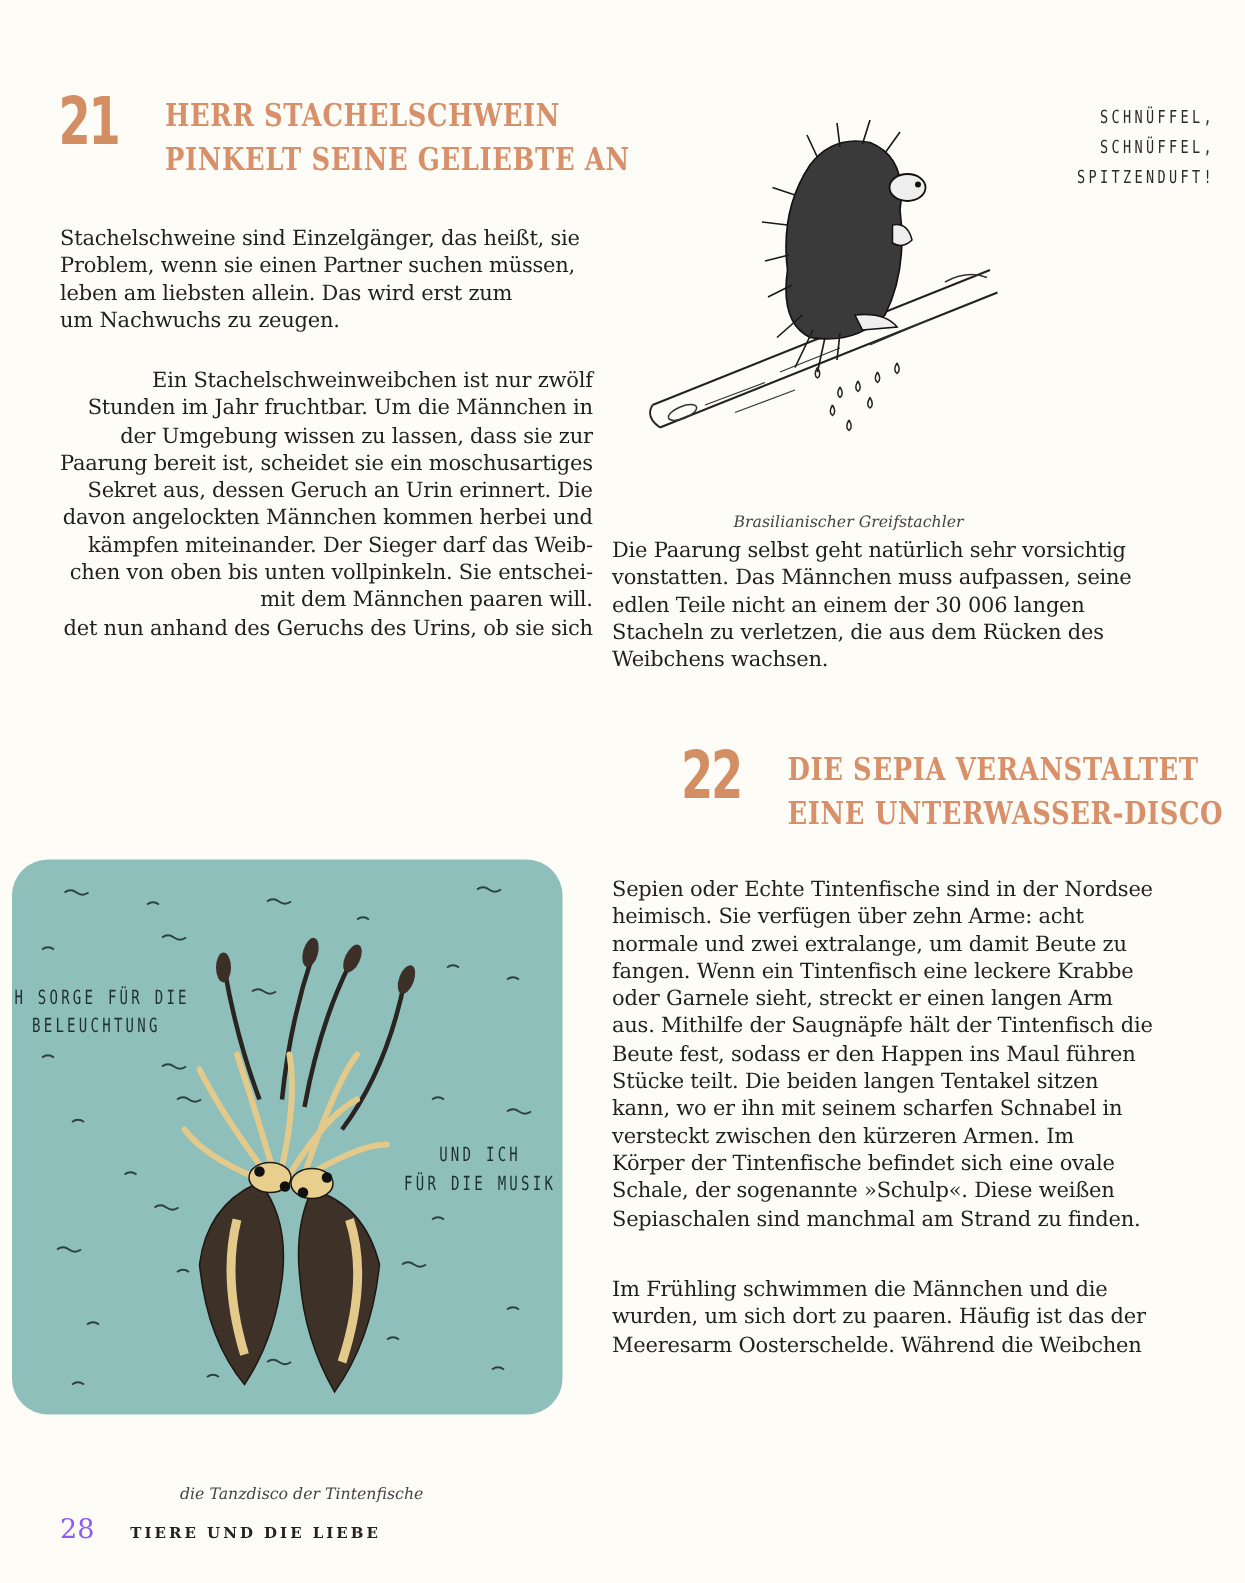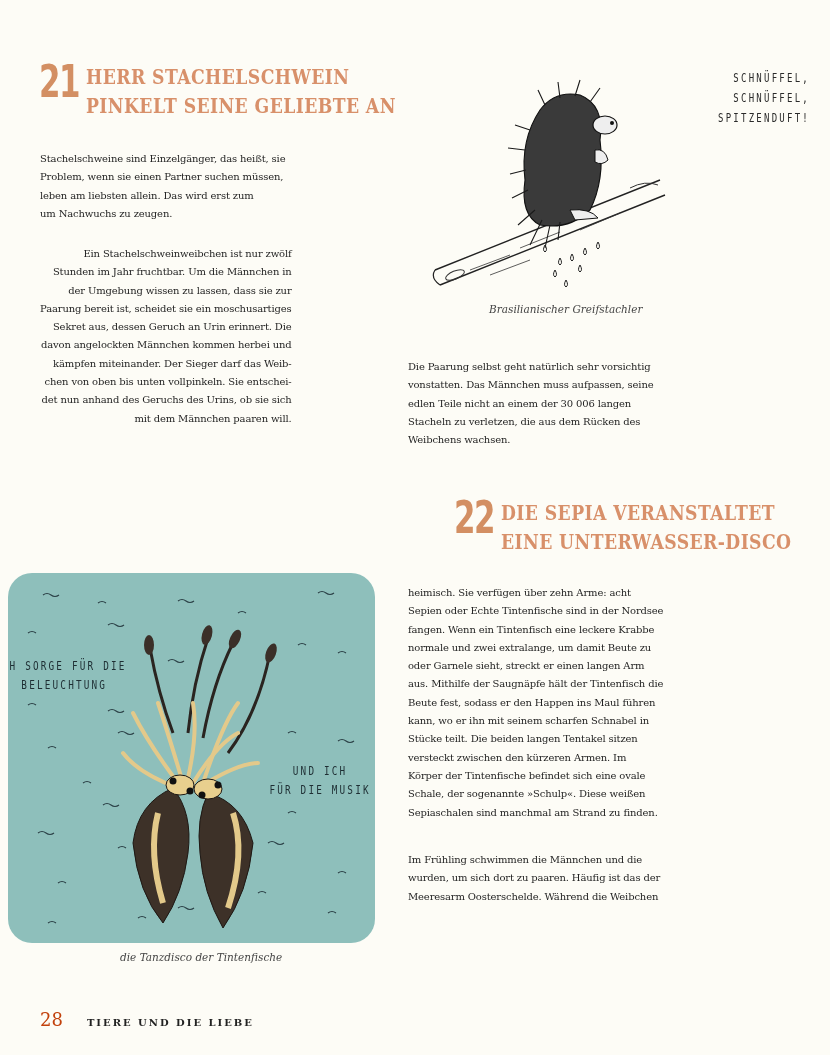--- a/index.html
+++ b/index.html
@@ -2,58 +2,58 @@
 <html><head>
 <meta charset="utf-8">
 <style>
   html, body { margin:0; padding:0; }
   body {
     width:830px; height:1055px; position:relative; overflow:hidden;
     background:#fdfcf6;
     font-family:"DejaVu Serif", serif;
     color:#222;
   }
-  .heading { position:absolute; display:flex; align-items:flex-start; }
+  .heading { position:absolute; display:flex; align-items:flex-start;gap:24px; }
   .heading .num {
     font-family:"DejaVu Sans Condensed","DejaVu Sans", sans-serif;
     font-weight:bold; font-size:44px; line-height:44px; color:#d38f63;
     letter-spacing:-2px; transform:scaleX(0.78); transform-origin:left top;
     width:42px;
   }
   .heading .title {
     font-family:"DejaVu Serif", serif; font-weight:bold; color:#d8906a;
     font-size:21px; line-height:29px; letter-spacing:0.5px;
     transform:scaleX(0.82); transform-origin:left top; white-space:nowrap;
     text-transform:uppercase; margin-top:2px;
   }
   .para {
-    position:absolute; font-size:10px; line-height:18.3px; margin:0;
+    position:absolute; font-size:14px; line-height:18.3px; margin:0;
     font-family:"DejaVu Serif", serif; color:#1f1f1f; letter-spacing:-0.15px;
   }
   .para span.line { display:block; white-space:nowrap; }
   .caption {
     position:absolute; font-style:italic; font-size:10.5px; color:#444;
-    font-family:"DejaVu Serif", serif; white-space:nowrap;
+    font-family:"DejaVu Serif", serif; white-space:nowrap;margin-top:39px;
   }
   .speech {
     position:absolute; font-family:"DejaVu Sans Mono", monospace;
     color:#2a2a2a; font-size:12px; letter-spacing:3px; line-height:20px;
     text-align:right; transform:scaleX(0.75); transform-origin:right top;
   }
   .sepia-card {
     position:absolute; left:8px; top:573px; width:367px; height:370px;
     background:#8ebfbb; border-radius:24px; overflow:hidden;
   }
   .sepia-speech {
     position:absolute; font-family:"DejaVu Sans Mono", monospace;
     color:#1e2e33; font-size:13px; letter-spacing:3px; line-height:19px;
     transform:scaleX(0.72); white-space:nowrap;
   }
   .footer { position:absolute; left:40px; top:1009px; display:flex; align-items:baseline; }
-  .footer .pnum { font-size:18px; font-family:"DejaVu Serif", serif; color:#c2410c; }
+  .footer .pnum { font-size:18px; font-family:"DejaVu Serif", serif; color:#8b5cf6; }
   .footer .chapter { font-size:10px; letter-spacing:2px; margin-left:24px; font-weight:bold; color:#222; font-family:"DejaVu Serif", serif; }
 </style>
 </head>
 <body>
 
 <div class="heading" style="left:39px; top:60px;">
   <div class="num">21</div>
   <div class="title" style="margin-left:5px;">
     <div>Herr Stachelschwein</div>
     <div>pinkelt seine Geliebte an</div>
@@ -69,22 +69,22 @@
 
 <p class="para" style="left:40px; top:245px;text-align:right;">
   <span class="line">Ein Stachelschweinweibchen ist nur zwölf</span>
   <span class="line">Stunden im Jahr fruchtbar. Um die Männchen in</span>
   <span class="line">der Umgebung wissen zu lassen, dass sie zur</span>
   <span class="line">Paarung bereit ist, scheidet sie ein moschusartiges</span>
   <span class="line">Sekret aus, dessen Geruch an Urin erinnert. Die</span>
   <span class="line">davon angelockten Männchen kommen herbei und</span>
   <span class="line">kämpfen miteinander. Der Sieger darf das Weib-</span>
   <span class="line">chen von oben bis unten vollpinkeln. Sie entschei-</span>
+  <span class="line">mit dem Männchen paaren will.</span>
   <span class="line">det nun anhand des Geruchs des Urins, ob sie sich</span>
-  <span class="line">mit dem Männchen paaren will.</span>
 </p>
 
 <div style="position:absolute; left:430px; top:70px; width:250px; height:220px;">
   <svg width="250" height="220" viewBox="0 0 250 220">
 
     <path d="M5 200 L230 110 M10 215 L235 125" stroke="#222" stroke-width="1.4" fill="none"></path>
     <path d="M5 200 Q0 208 10 215" stroke="#222" stroke-width="1.2" fill="none"></path>
     <ellipse cx="25" cy="205" rx="10" ry="4" fill="none" stroke="#333" stroke-width="1" transform="rotate(-22 25 205)"></ellipse>
     <path d="M40 200 L80 185 M90 178 L130 162 M60 205 L100 190 M150 160 L190 143" stroke="#333" stroke-width="0.8"></path>
     <path d="M200 118 Q215 110 228 115" stroke="#333" stroke-width="1" fill="none"></path>
@@ -131,29 +131,29 @@
 
 <div class="heading" style="left:409px; top:496px;margin-left:45px;">
   <div class="num">22</div>
   <div class="title" style="margin-left:5px;">
     <div>Die Sepia veranstaltet</div>
     <div>eine Unterwasser-Disco</div>
   </div>
 </div>
 
 <p class="para" style="left:408px; top:584px;">
+  <span class="line">Sepien oder Echte Tintenfische sind in der Nordsee</span>
   <span class="line">heimisch. Sie verfügen über zehn Arme: acht</span>
-  <span class="line">Sepien oder Echte Tintenfische sind in der Nordsee</span>
+  <span class="line">normale und zwei extralange, um damit Beute zu</span>
   <span class="line">fangen. Wenn ein Tintenfisch eine leckere Krabbe</span>
-  <span class="line">normale und zwei extralange, um damit Beute zu</span>
   <span class="line">oder Garnele sieht, streckt er einen langen Arm</span>
   <span class="line">aus. Mithilfe der Saugnäpfe hält der Tintenfisch die</span>
   <span class="line">Beute fest, sodass er den Happen ins Maul führen</span>
+  <span class="line">Stücke teilt. Die beiden langen Tentakel sitzen</span>
   <span class="line">kann, wo er ihn mit seinem scharfen Schnabel in</span>
-  <span class="line">Stücke teilt. Die beiden langen Tentakel sitzen</span>
   <span class="line">versteckt zwischen den kürzeren Armen. Im</span>
   <span class="line">Körper der Tintenfische befindet sich eine ovale</span>
   <span class="line">Schale, der sogenannte »Schulp«. Diese weißen</span>
   <span class="line">Sepiaschalen sind manchmal am Strand zu finden.</span>
 </p>
 
 <p class="para" style="left:408px; top:851px;">
   <span class="line">Im Frühling schwimmen die Männchen und die</span>
   <span class="line">wurden, um sich dort zu paaren. Häufig ist das der</span>
   <span class="line">Meeresarm Oosterschelde. Während die Weibchen</span>

